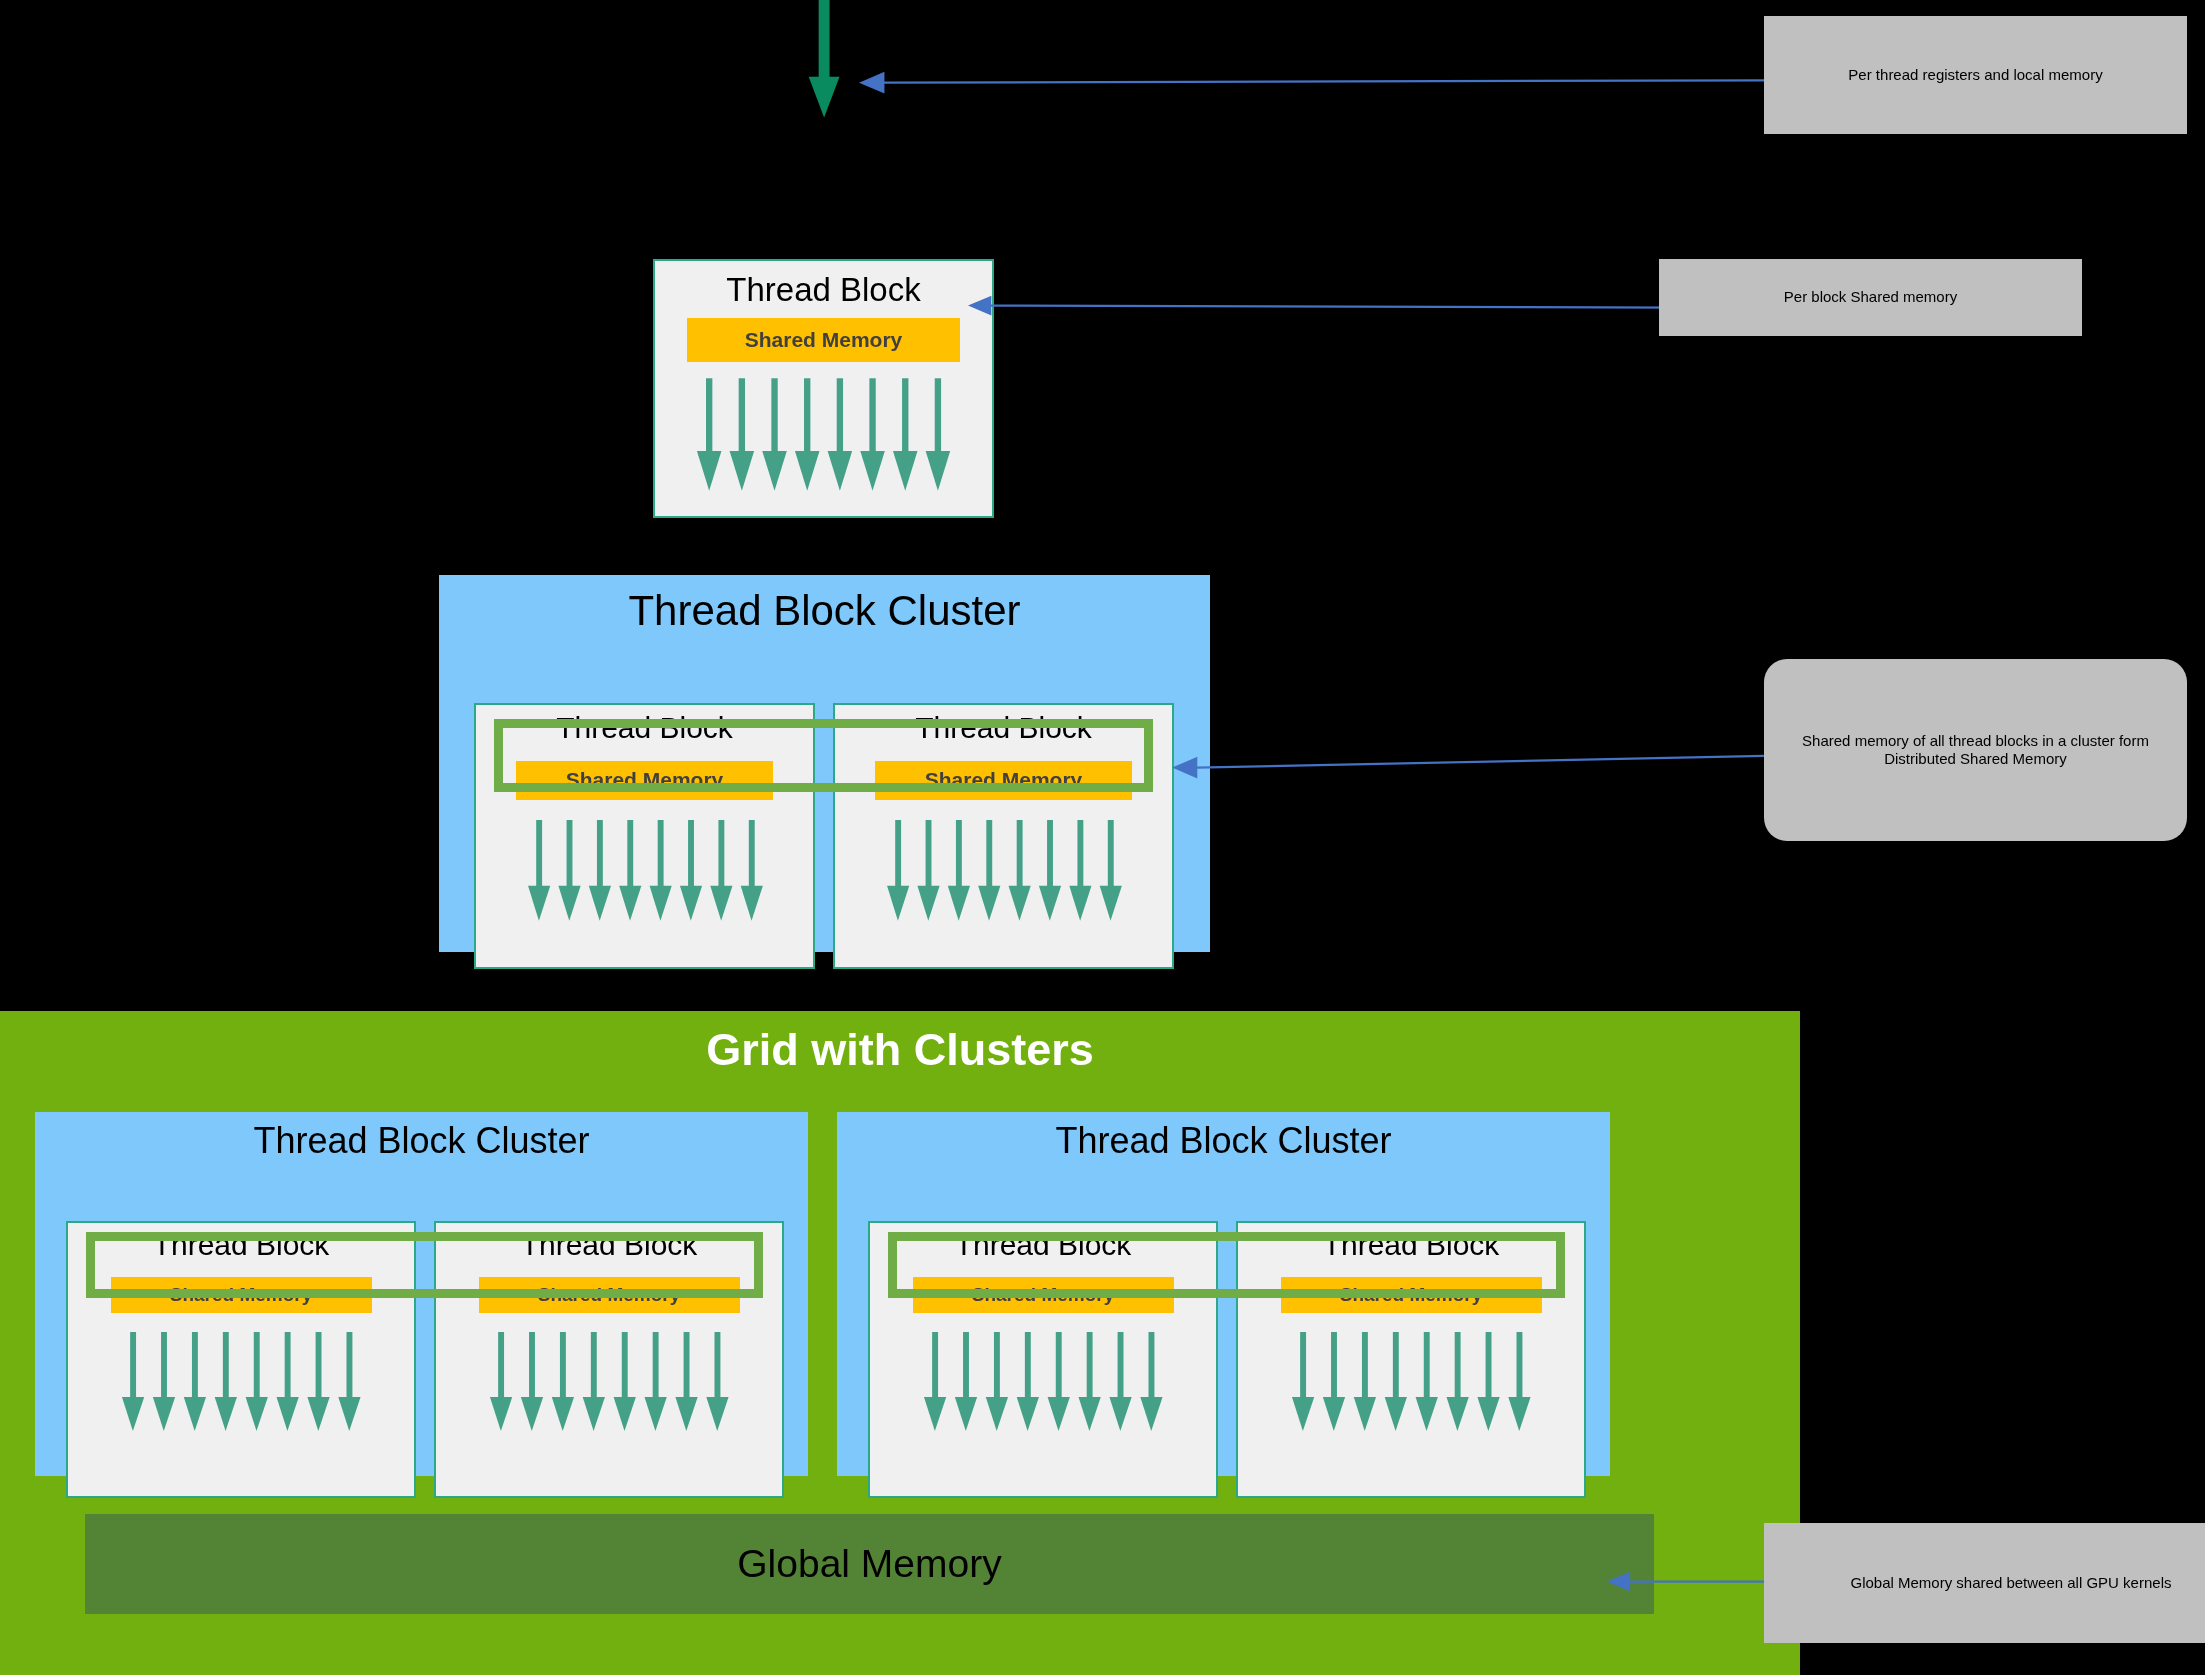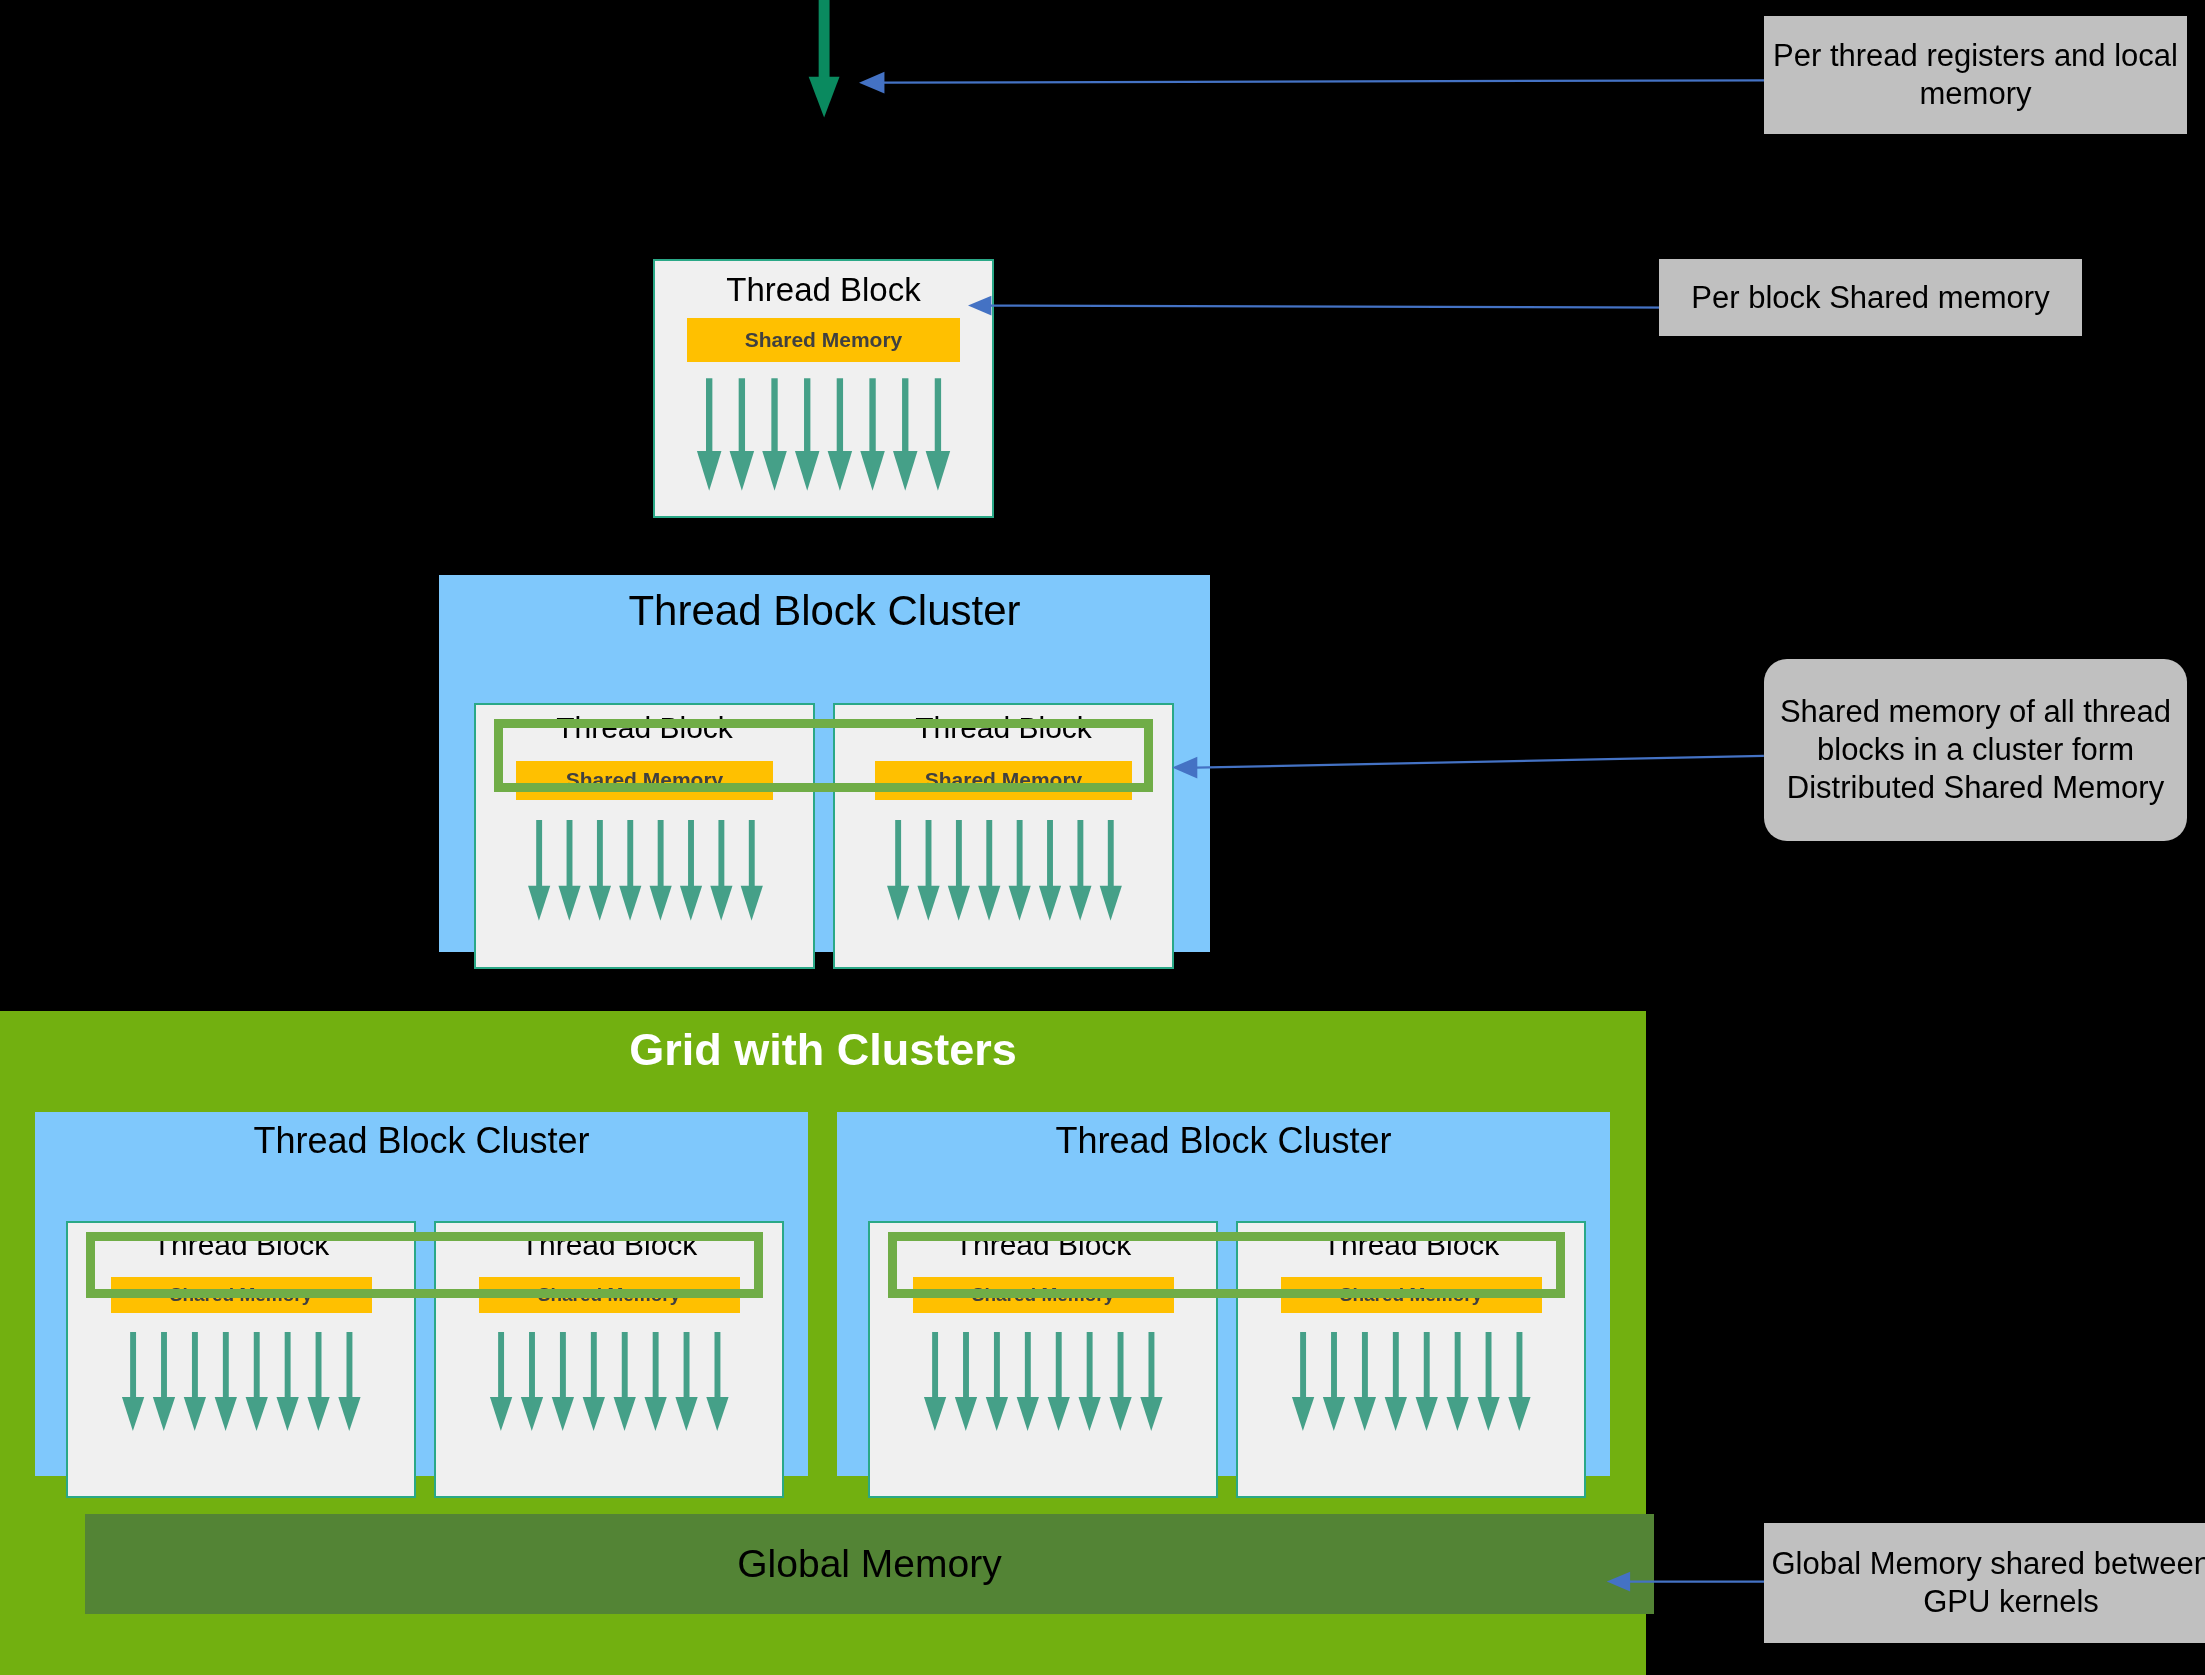--- a/index.html
+++ b/index.html
@@ -39,21 +39,21 @@
 
   
   .t-threadblock{font-size:33px;}
   .t-threadblock-sm{font-size:30px;}
   .t-cluster{font-size:42px;}
   .t-cluster-sm{font-size:36px;}
   .t-grid{font-size:45px;font-weight:bold;color:#FFFFFF;}
   .t-global{font-size:39px;margin-left:44px;}
   .t-shared{font-size:21px;}
   .t-shared-sm{font-size:19px;}
-  .t-callout{font-size:31px;}
+  .t-callout{font-size:15px;}
 
   
   .dsm-span{
     border:9px solid #70AD47;background:transparent;box-sizing:border-box;
   }
 
   svg{display:block;overflow:visible;}
 </style>
 </head>
 <body>
@@ -167,21 +167,21 @@
 </div>
 
 <svg class="abs" style="left:1169px;top:746px;" width="598" height="36" viewBox="0 0 1315 80">
   <polygon points="0,48 56,24 56,72" fill="#4472C4"></polygon>
   <line x1="54" y1="48" x2="1315" y2="22" stroke="#4472C4" stroke-width="5"></line>
 </svg>
 <div class="abs callout t-callout" style="left:1764px;top:659px;width:423px;height:182px;border-radius:23px;">
   <span>Shared memory of all thread blocks in a cluster form Distributed Shared Memory</span>
 </div>
 
-<div class="abs grid-box" style="left:0px;top:1011px;width:1646px;height:664px;">
+<div class="abs grid-box" style="left:0px;top:1011px;width:1800px;height:664px;">
   <div class="title-center t-grid" style="margin-top:12.7px;">Grid with Clusters</div>
 
   <div class="abs cluster-box" style="left:35px;top:101px;width:773px;height:364px;">
     <div class="title-center t-cluster-sm" style="margin-top:8.2px;">Thread Block Cluster</div>
 
     <div class="abs tb-box" style="left:31px;top:68px;width:350px;height:277px;">
       <div class="title-center t-threadblock-sm" style="margin-top:4.5px;">Thread Block</div>
       <div class="shared-mem t-shared-sm" style="margin:15.5px auto 0 auto;width:261px;height:36px;">
         <span>Shared Memory</span>
       </div>

